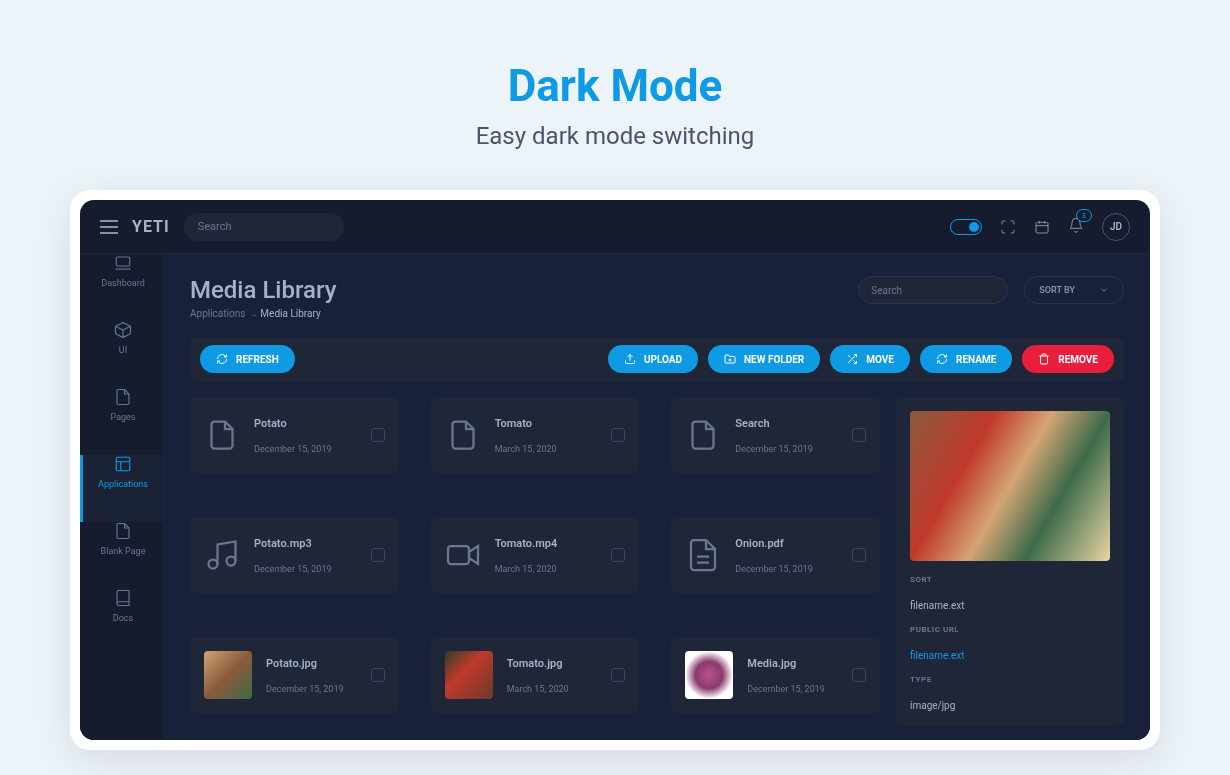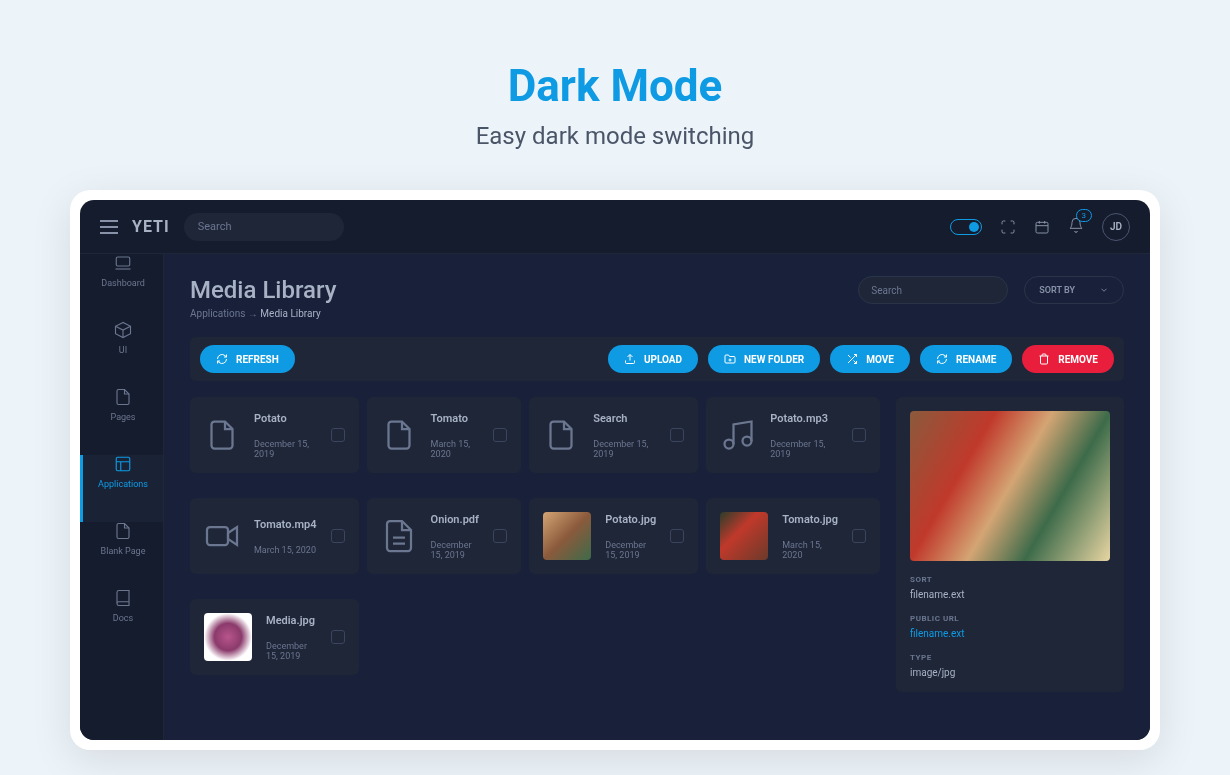--- a/index.html
+++ b/index.html
@@ -41,32 +41,32 @@
 .toolbar{background:#1e2638;border-radius:6px;margin-top:18px;padding:8px 10px;display:flex;gap:10px}
 .btn{height:28px;border-radius:16px;padding:0 16px;display:flex;align-items:center;gap:8px;font-size:10px;font-weight:700;cursor:pointer;border:none;color:#fff}
 .btn-blue{background:#0e9be4}
 .btn-red{background:#e91e3c}
 .btn svg{width:12px;height:12px;stroke:#fff;stroke-width:2;fill:none}
 .spacer{flex:1}
 .pathbar{background:#1e2638;border-radius:6px;margin-top:14px;padding:14px 16px;display:flex;align-items:center;gap:10px;font-size:10px;color:#6b7690}
 .pathbar .current{color:#a8b2c5}
 .pathbar svg{width:14px;height:14px;stroke:#6b7690;stroke-width:1.5;fill:none}
 .content{display:flex;gap:16px;margin-top:16px}
-.grid{flex:1;display:grid;grid-template-columns:repeat(4,1fr);gap:8px}
+.grid{flex:1;display:grid;grid-template-columns:repeat(3,1fr);gap:32px}
 .card{background:#1e2638;border-radius:6px;height:76px;display:flex;align-items:center;padding:0 14px;gap:14px;cursor:pointer}
 .card-icon{width:36px;height:36px;stroke:#6b7690;stroke-width:1.5;fill:none;flex-shrink:0}
 .card-thumb{width:48px;height:48px;border-radius:4px;flex-shrink:0}
 .card-text{flex:1}
 .card-name{font-size:11px;color:#a8b2c5;font-weight:600}
 .card-date{font-size:9px;color:#6b7690;margin-top:14px}
 .card-check{width:14px;height:14px;border:1px solid #3a4560;border-radius:3px}
 .details{width:228px;background:#1e2638;border-radius:6px;padding:14px}
 .details-img{width:100%;height:150px;border-radius:4px}
 .dlabel{font-size:8px;color:#6b7690;font-weight:700;margin-top:14px;letter-spacing:0.5px}
-.dval{font-size:10px;color:#a8b2c5;margin-top:5px}
+.dval{font-size:10px;color:#a8b2c5;margin-top:16px}
 .dval.link{color:#0e9be4}
 
 .thumb1{background:linear-gradient(135deg,#d4a574 0%,#8b5a3c 50%,#3d6b4a 100%);background-size:cover}
 .thumb2{background:linear-gradient(135deg,#2a3d2a 0%,#c0392b 40%,#6b3a2a 100%)}
 .thumb3{background:radial-gradient(circle at 50% 50%,#b8558c 0%,#8b3a6b 40%,#fff 70%)}
 .bigthumb{background:linear-gradient(120deg,#8b5a3c 0%,#c0392b 30%,#d4a574 50%,#3d6b4a 70%,#e8d5a3 100%)}
 </style>
 </head>
 <body>
 

